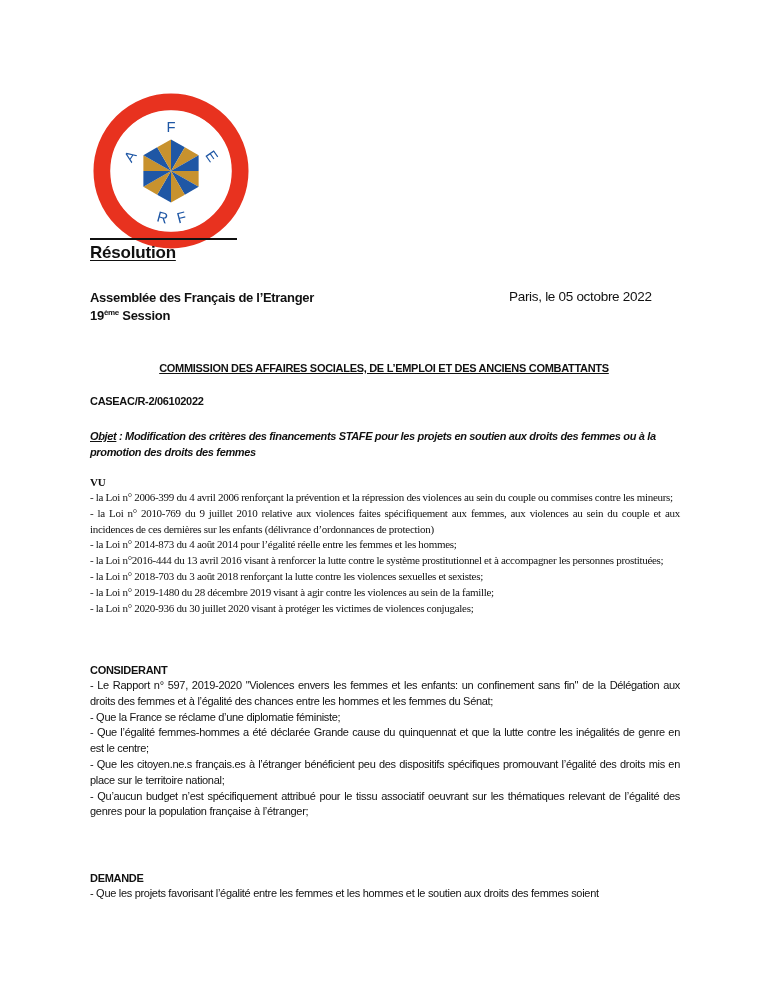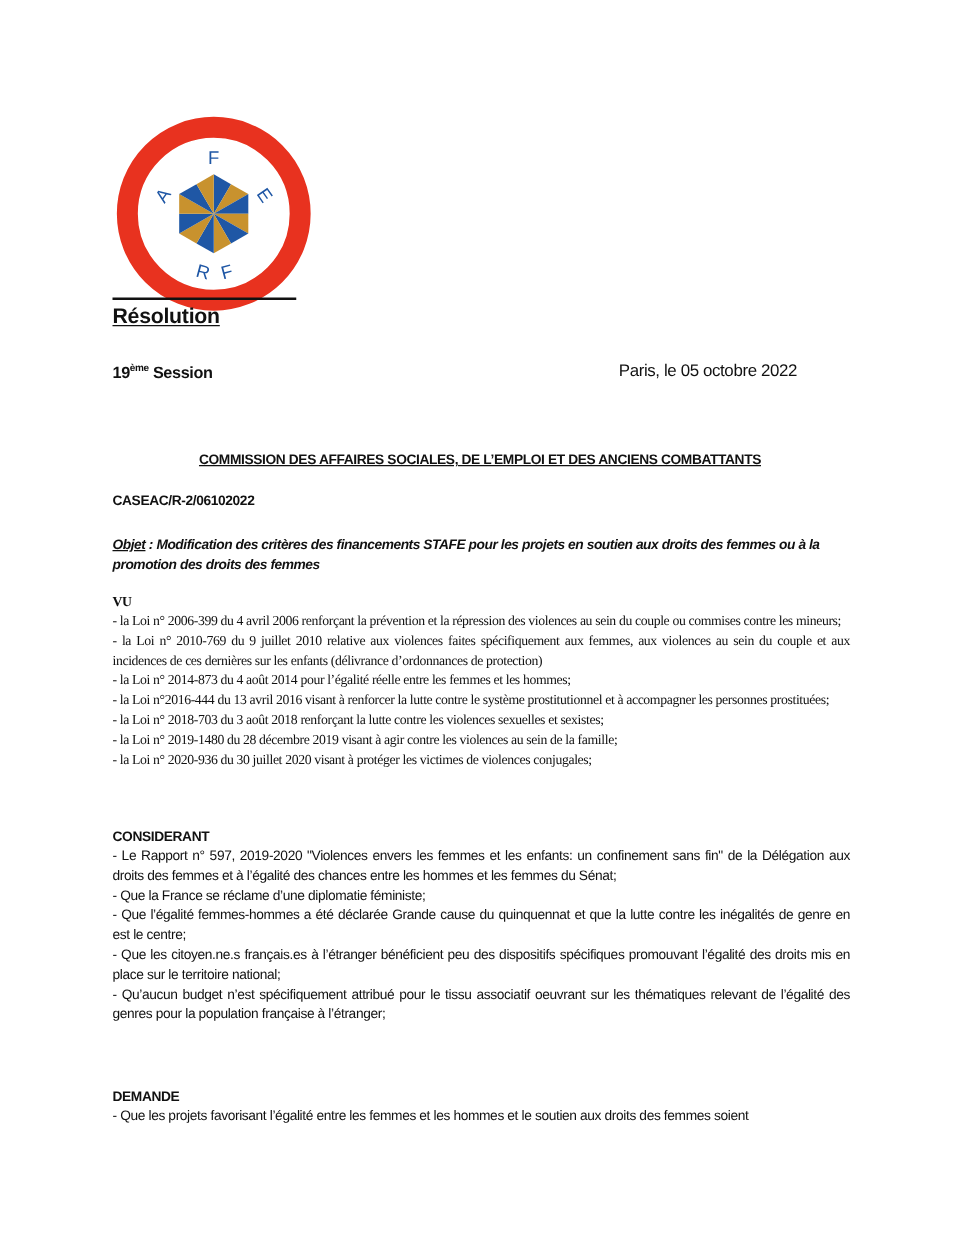--- a/index.html
+++ b/index.html
@@ -3,21 +3,21 @@
   <meta charset="utf-8">
   <style>
     html, body { margin: 0; padding: 0; background: #ffffff; }
     body { width: 768px; height: 994px; position: relative; overflow: hidden; color: #111; font-family: "Liberation Sans", sans-serif; }
     .page { position: absolute; left: 0; top: 0; width: 768px; height: 994px; }
     .logo { position: absolute; left: 92px; top: 92px; width: 158px; height: 158px; }
     .rule { position: absolute; left: 90px; top: 238px; width: 147px; height: 2px; background: #111; }
     .title { position: absolute; left: 90px; top: 243px; font-size: 17px; font-weight: bold; text-decoration: underline; text-underline-offset: 2px; letter-spacing: -0.2px; }
     .org { position: absolute; left: 90px; top: 289px; font-size: 13px; font-weight: bold; line-height: 18px; letter-spacing: -0.3px; }
     .org sup { font-size: 8px; vertical-align: 5px; line-height: 0; }
-    .date { position: absolute; left: 495px; top: 289px; font-size: 13.5px; letter-spacing: -0.3px; }
+    .date { position: absolute; left: 509px; top: 289px; font-size: 13.5px; letter-spacing: -0.3px; }
     .commission { position: absolute; left: 0; width: 768px; top: 362px; text-align: center; font-size: 11px; font-weight: bold; text-decoration: underline; letter-spacing: -0.3px; }
     .ref { position: absolute; left: 90px; top: 395px; font-size: 11px; font-weight: bold; letter-spacing: -0.3px; text-align: center; }
     .objet { position: absolute; left: 90px; top: 428px; width: 590px; font-size: 11px; font-weight: bold; font-style: italic; line-height: 16px; letter-spacing: -0.35px; }
     .objet .lbl { text-decoration: underline; }
     .section { position: absolute; left: 90px; width: 590px; font-size: 11px; line-height: 15.8px; letter-spacing: -0.3px; }
     .section h3 { margin: 0; font-size: 11px; font-weight: bold; line-height: 16px; }
     .section p { margin: 0; text-align: justify; }
     #vu { top: 474px; font-family: Liberation Serif, serif; }
     #cons { top: 662px; }
     #dem { top: 870px; }
@@ -50,20 +50,21 @@
       <text x="117" y="68" transform="rotate(55 117 68)">E</text>
       <text x="70" y="132" transform="rotate(15 70 132)">R</text>
       <text x="92" y="132" transform="rotate(-15 92 132)">F</text>
     </g>
   </svg>
 
   <div class="rule"></div>
   <div class="title">Résolution</div>
 
   <div class="org">
+    <div>Assemblée des Français de l’Etranger</div>
     <div><span>19</span><sup>ème</sup> <span>Session</span></div>
   </div>
   <div class="date">Paris, le 05 octobre 2022</div>
 
   <div class="commission">COMMISSION DES AFFAIRES SOCIALES, DE L’EMPLOI ET DES ANCIENS COMBATTANTS</div>
   <div class="ref">CASEAC/R-2/06102022</div>
 
   <div class="objet"><span class="lbl">Objet</span><span> : Modification des critères des financements STAFE pour les projets en soutien aux droits des femmes ou à la promotion des droits des femmes</span></div>
 
   <div class="section" id="vu">

